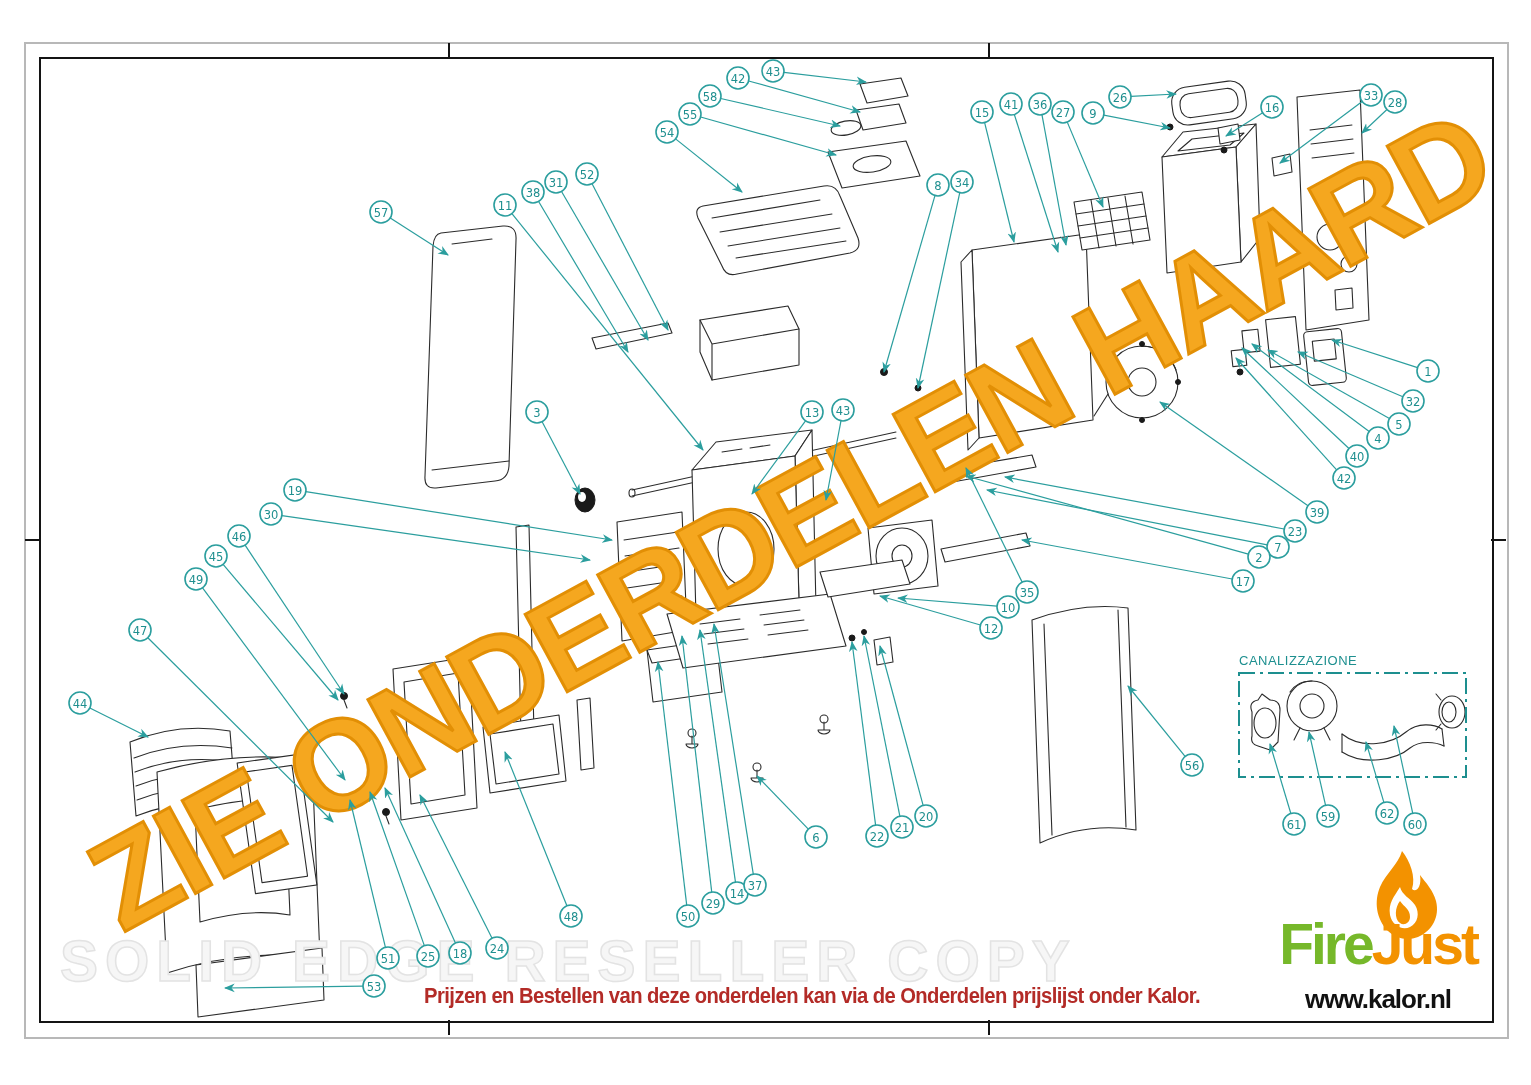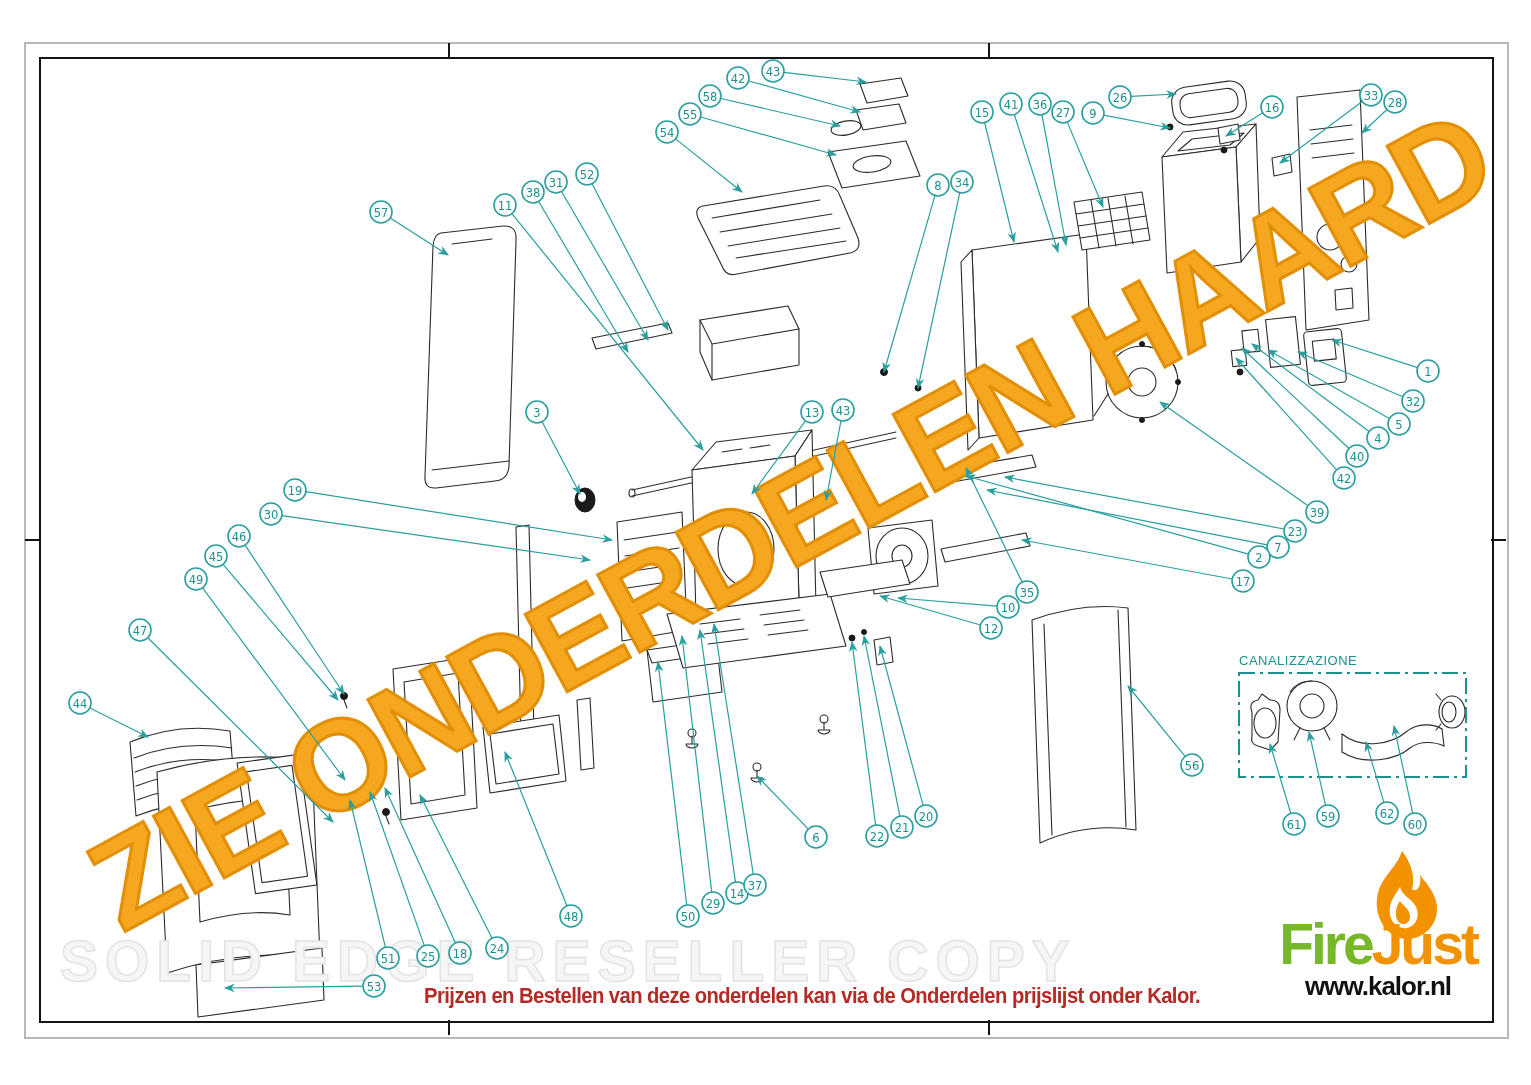--- a/index.html
+++ b/index.html
@@ -38,21 +38,21 @@
   .footer-note{position:absolute;left:812px;top:984px;z-index:6;white-space:nowrap;
                transform:translateX(-50%) scaleX(.94);color:#B32B27;
                font-size:21.5px;font-weight:bold;letter-spacing:-.6px;}
   
   .logo{position:absolute;left:1256px;top:845px;width:244px;height:175px;z-index:6;}
   .logo .flame{position:absolute;left:98px;top:4px;}
   .logo .word{position:absolute;left:0;top:66px;width:244px;text-align:center;
               font-weight:bold;font-size:57px;letter-spacing:-3px;white-space:nowrap;}
   .logo .word .g{color:#76B82A;}
   .logo .word .o{color:#F39200;}
-  .logo .url{position:absolute;left:0;top:126px;width:244px;text-align:center;
+  .logo .url{position:absolute;left:0;top:139px;width:244px;text-align:center;
              font-weight:bold;font-size:26px;color:#111;letter-spacing:-1px;}
 </style>
 </head>
 <body>
 
 <div class="page">
 
   <div class="outer-frame"></div>
   <div class="inner-frame"></div>
   <div class="tick v" style="left:448px;top:43px;"></div>

